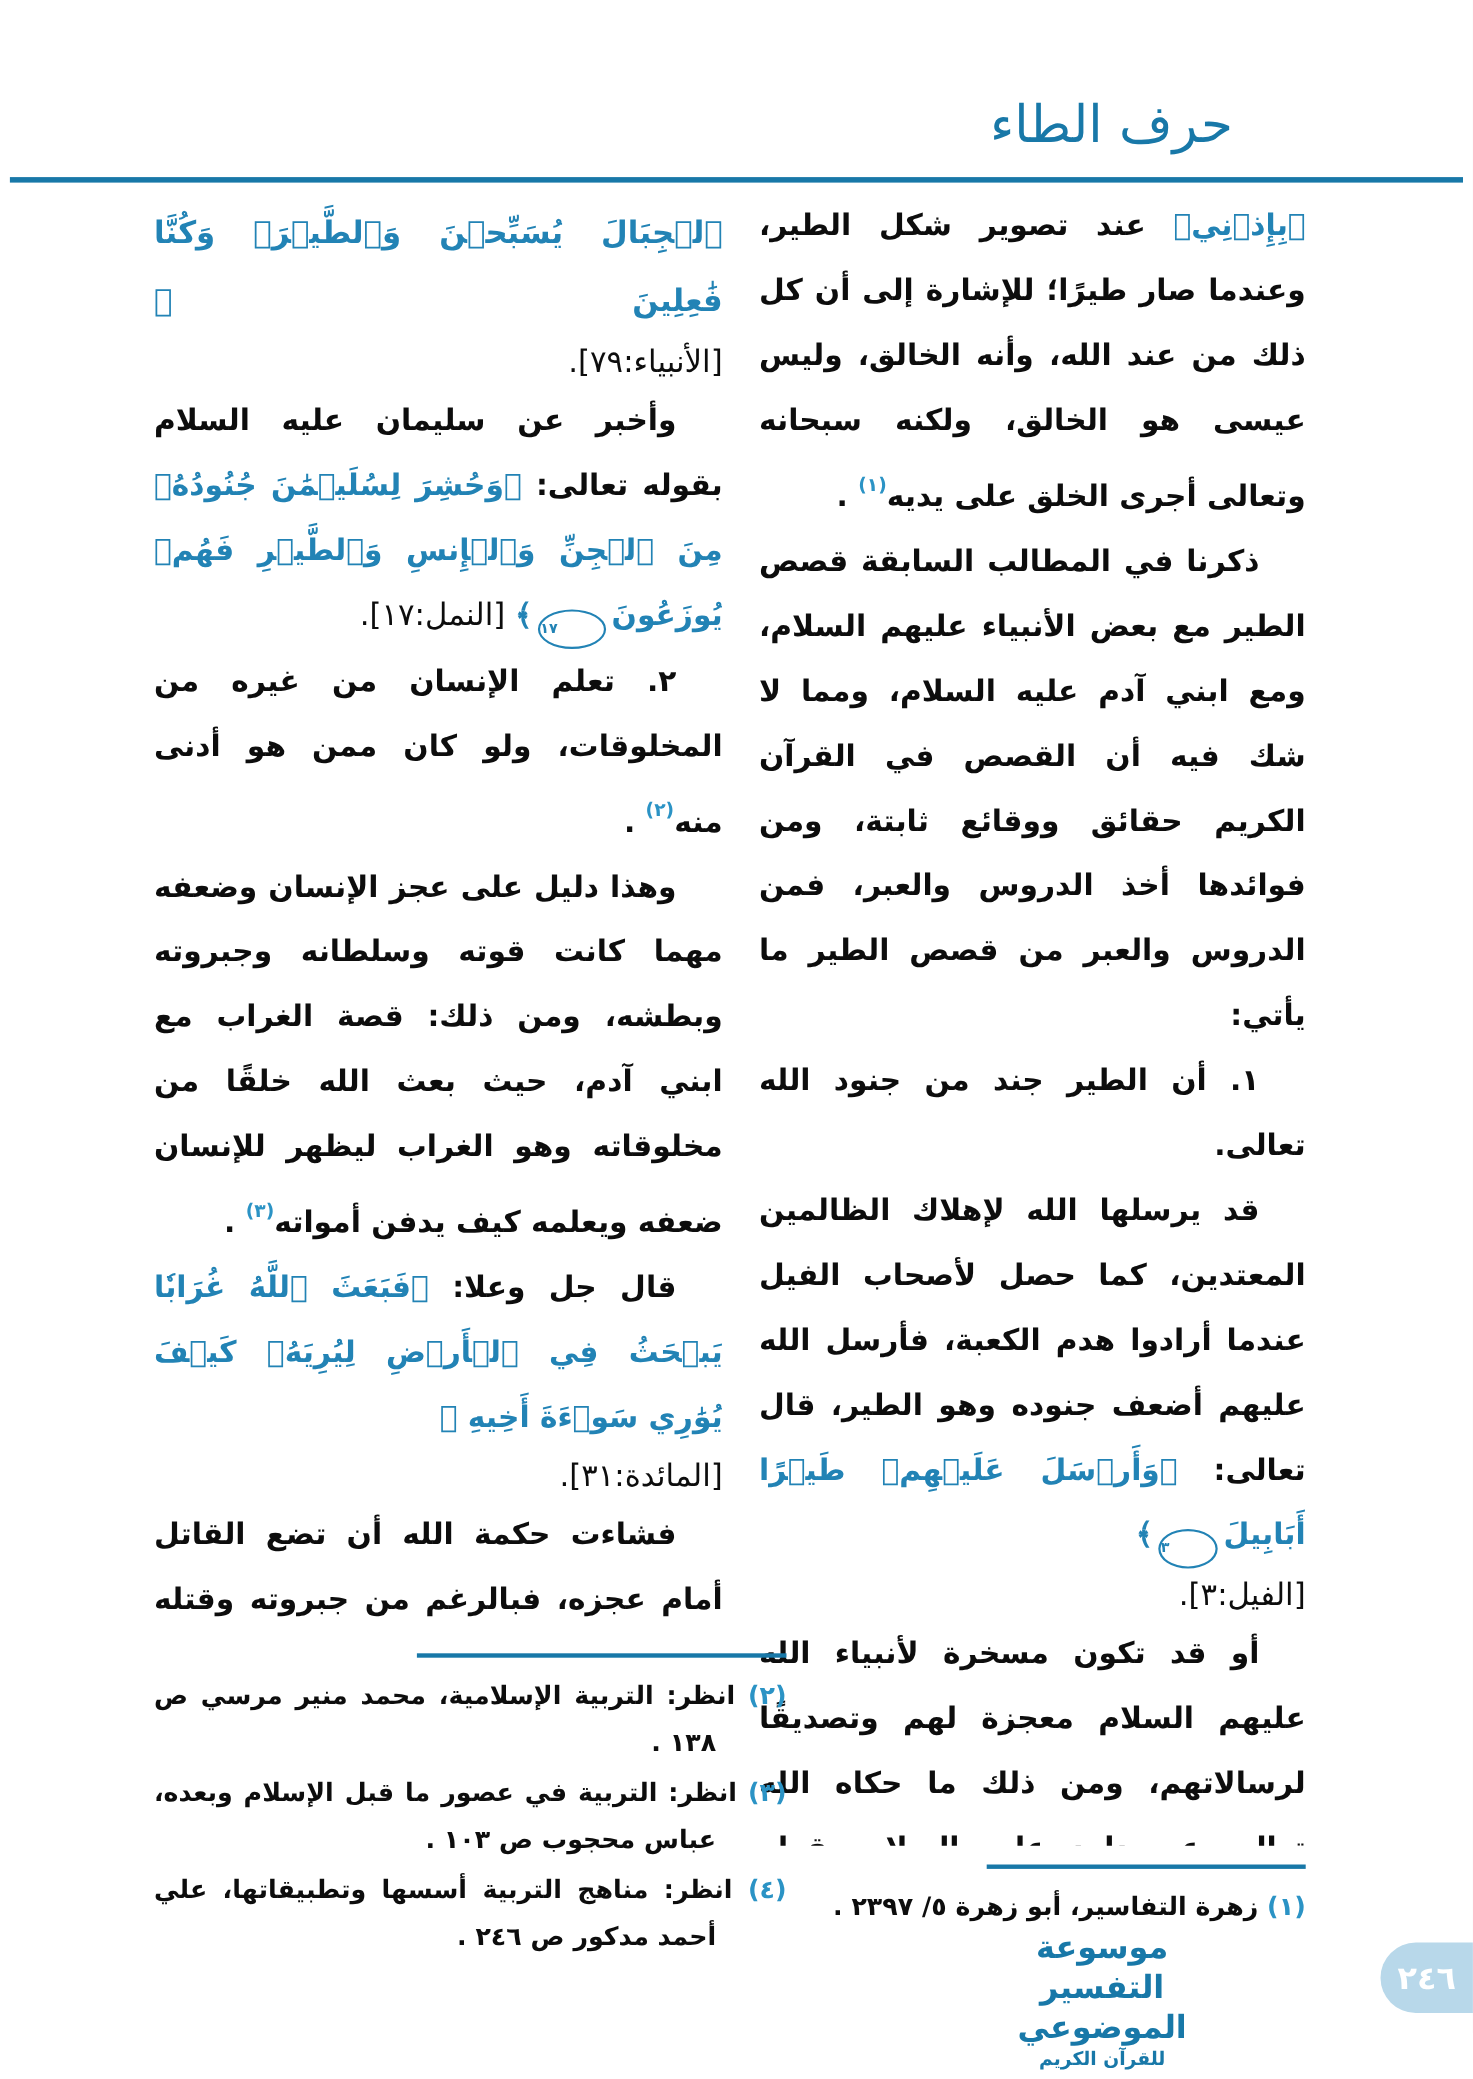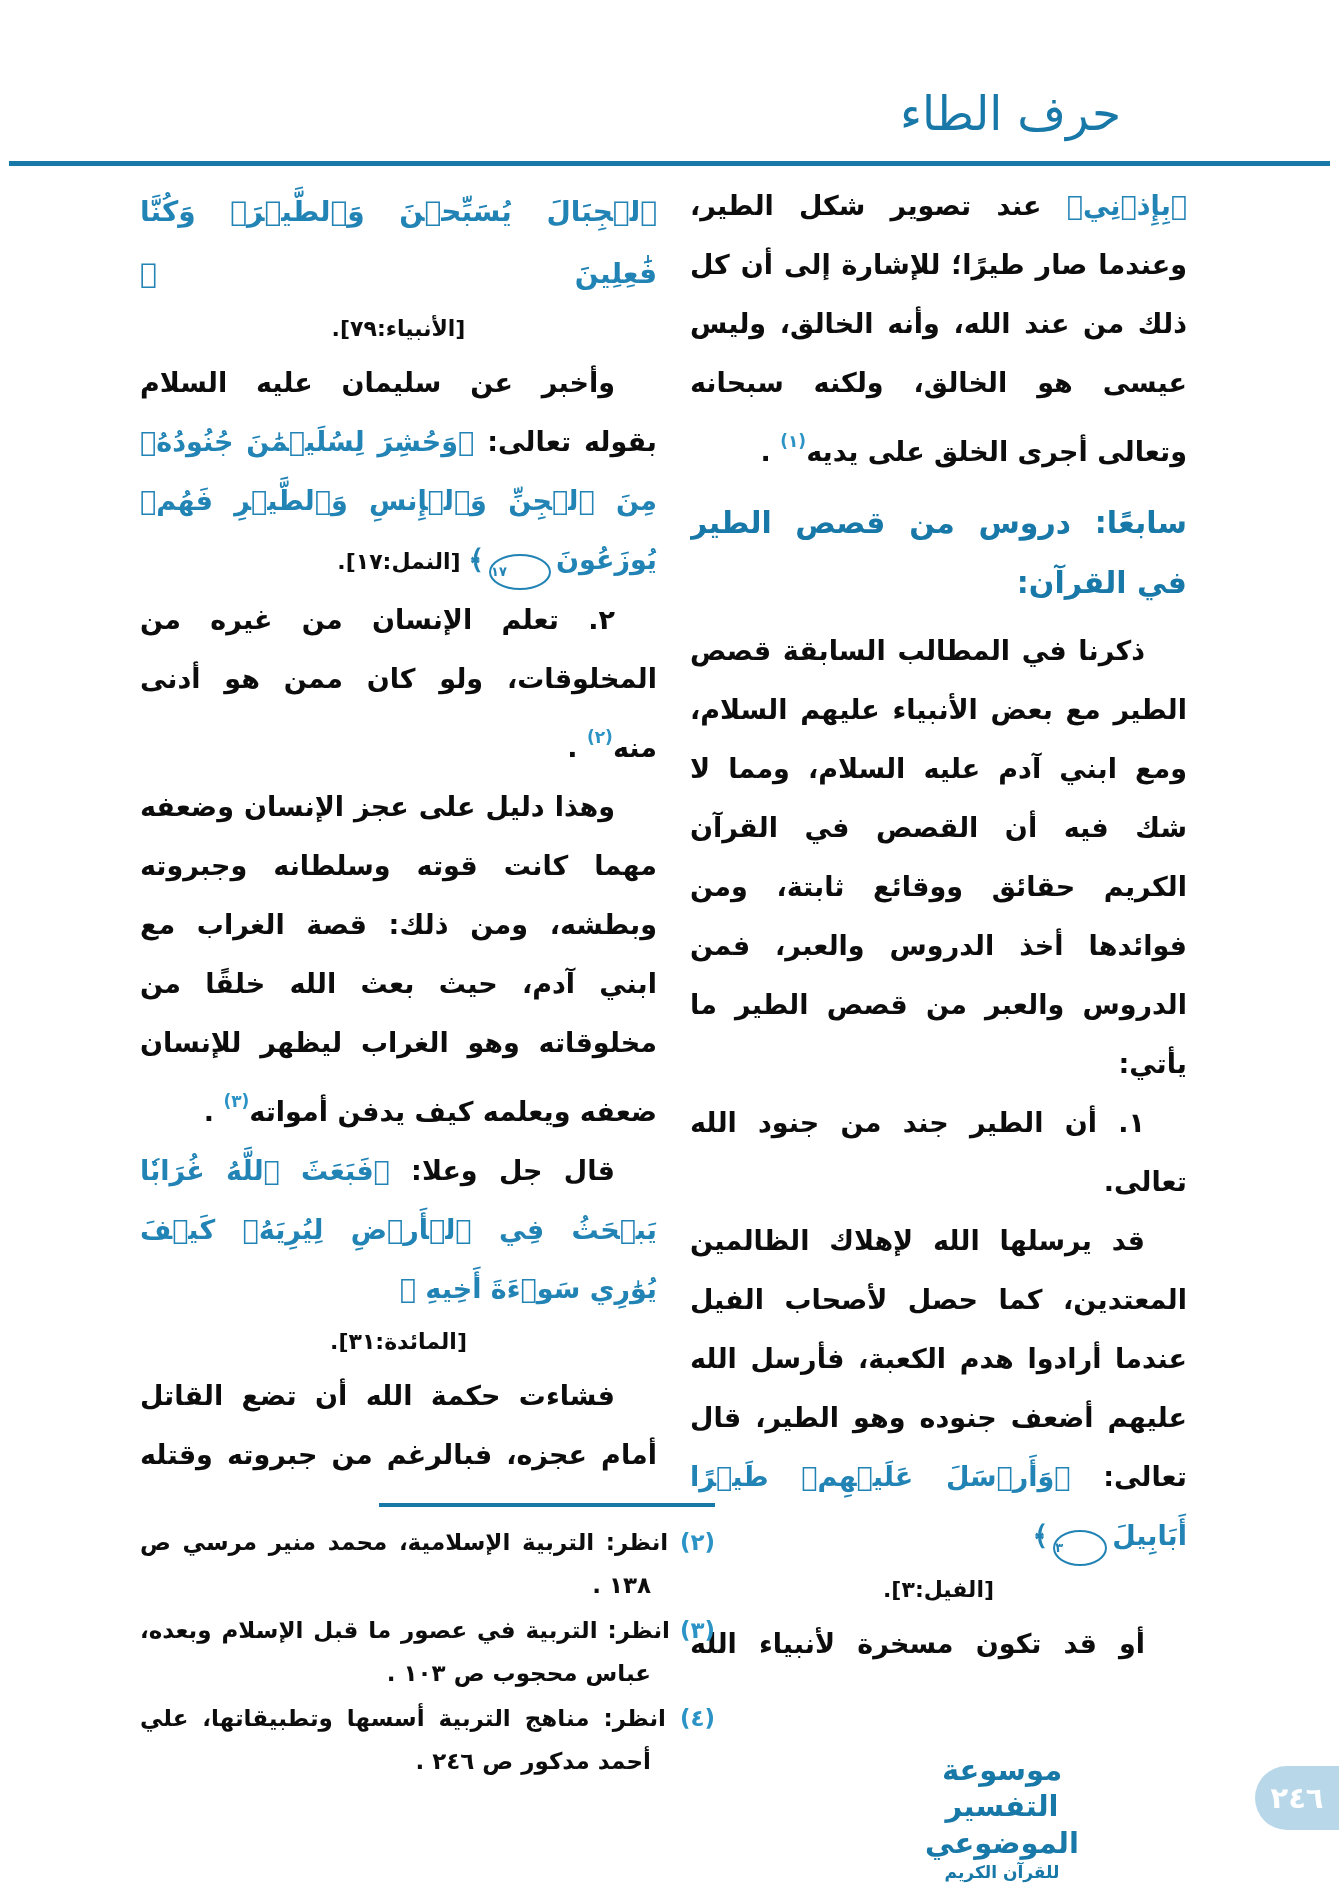--- a/index.html
+++ b/index.html
@@ -43,21 +43,21 @@
     font-size:30px;font-weight:bold;color:var(--accent);
     line-height:60px;text-align:justify;margin:12px 0 8px;
   }
   .ayah-num{
     display:inline-block;min-width:36px;height:36px;line-height:32px;
     border:2px solid var(--verse);border-radius:50%;
     color:var(--verse);font-size:13px;font-weight:bold;text-align:center;
     vertical-align:-7px;margin:0 5px;
   }
   .cite{
-    font-size:22px;font-weight:bold;color:var(--ink);line-height:48px;text-align:center;
+    font-size:28px;font-weight:normal;color:var(--ink);line-height:48px;text-align:right;
   }
   .fnref{
     color:var(--fnref);font-size:17px;font-weight:bold;
     vertical-align:14px;letter-spacing:-1px;
   }
   .fn-block{position:absolute;bottom:0;direction:rtl;}
   .col-right .fn-block{left:-42px;right:0;}
   .col-left .fn-block{left:0;right:-58px;}
   .fn-sep{height:4px;background:var(--accent);margin-left:auto;margin-right:0;margin-bottom:14px;}
   .col-right .fn-sep{width:290px;}
@@ -85,26 +85,29 @@
 <body>
 
 <div class="page">
 
   <div class="header-title">حرف الطاء</div>
   <div class="header-rule"></div>
 
   <div class="col col-right">
     <div class="col-text">
       <p class="body"><span class="verse">﴿بِإِذۡنِي﴾ </span><span>عند تصوير شكل الطير، وعندما صار طيرًا؛ للإشارة إلى أن كل ذلك من عند الله، وأنه الخالق، وليس عيسى هو الخالق، ولكنه سبحانه وتعالى أجرى الخلق على يديه</span><span class="fnref">(١)</span><span> .</span></p>
-      <p class="heading">سابعًا: دروس من قصص الطير في القرآن:</p>
       <p class="body indent">ذكرنا في المطالب السابقة قصص الطير مع بعض الأنبياء عليهم السلام، ومع ابني آدم عليه السلام، ومما لا شك فيه أن القصص في القرآن الكريم حقائق ووقائع ثابتة، ومن فوائدها أخذ الدروس والعبر، فمن الدروس والعبر من قصص الطير ما يأتي:</p>
       <p class="body indent">١. أن الطير جند من جنود الله تعالى.</p>
       <p class="body indent"><span>قد يرسلها الله لإهلاك الظالمين المعتدين، كما حصل لأصحاب الفيل عندما أرادوا هدم الكعبة، فأرسل الله عليهم أضعف جنوده وهو الطير، قال تعالى: </span><span class="verse">﴿وَأَرۡسَلَ عَلَيۡهِمۡ طَيۡرًا أَبَابِيلَ</span><span class="ayah-num">٣</span><span class="verse">﴾</span></p>
       <p class="cite">[الفيل:٣].</p>
       <p class="body indent"><span>أو قد تكون مسخرة لأنبياء الله عليهم السلام معجزة لهم وتصديقًا لرسالاتهم، ومن ذلك ما حكاه الله تعالى عن داود عليه السلام بقوله تعالى: </span></p>
+    </div>
+    <div class="fn-block">
+      <div class="fn-sep"></div>
+      <div class="fn-item"><span class="fn-num">(١)</span><span> زهرة التفاسير، أبو زهرة ٥/ ٢٣٩٧ .</span></div>
     </div>
   </div>
 
   <div class="col col-left">
     <div class="col-text">
       <p class="verse-line">ٱلۡجِبَالَ يُسَبِّحۡنَ وَٱلطَّيۡرَۚ وَكُنَّا فَٰعِلِينَ ﴾</p>
       <p class="cite">[الأنبياء:٧٩].</p>
       <p class="body indent"><span>وأخبر عن سليمان عليه السلام بقوله تعالى: </span><span class="verse">﴿وَحُشِرَ لِسُلَيۡمَٰنَ جُنُودُهُۥ مِنَ ٱلۡجِنِّ وَٱلۡإِنسِ وَٱلطَّيۡرِ فَهُمۡ يُوزَعُونَ</span><span class="ayah-num">١٧</span><span class="verse">﴾</span><span class="cite"> [النمل:١٧].</span></p>
       <p class="body indent"><span>٢. تعلم الإنسان من غيره من المخلوقات، ولو كان ممن هو أدنى منه</span><span class="fnref">(٢)</span><span> .</span></p>
       <p class="body indent"><span>وهذا دليل على عجز الإنسان وضعفه مهما كانت قوته وسلطانه وجبروته وبطشه، ومن ذلك: قصة الغراب مع ابني آدم، حيث بعث الله خلقًا من مخلوقاته وهو الغراب ليظهر للإنسان ضعفه ويعلمه كيف يدفن أمواته</span><span class="fnref">(٣)</span><span> .</span></p>

